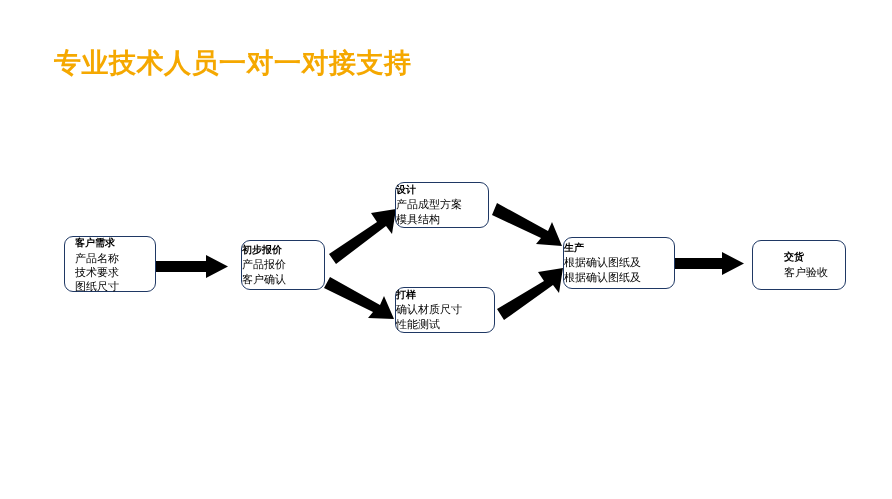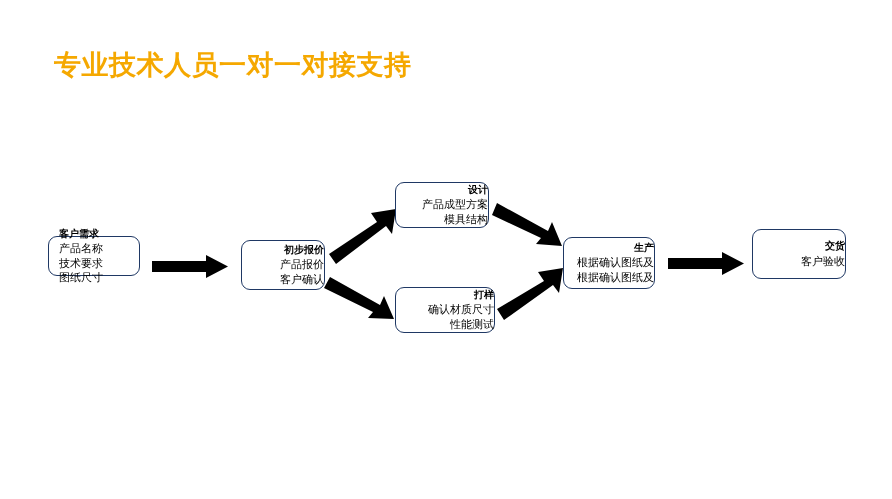--- a/index.html
+++ b/index.html
@@ -16,21 +16,21 @@
     width: 892px;
     height: 499px;
     background: #ffffff;
     overflow: hidden;
   }
 
   
   .headline {
     position: absolute;
     color: #F5A800;
-    font-family: Liberation Sans, sans-serif;
+    font-family: Liberation Mono, monospace;
     font-weight: bold;
     white-space: nowrap;
     letter-spacing: 0.5px;
     line-height: 1;
   }
   #headline-1 {
     left: 54px;
     top: 52px;
     font-size: 27px;
   }
@@ -43,46 +43,46 @@
   
   .node {
     position: absolute;
     box-sizing: border-box;
     background: #ffffff;
     border: 1px solid #1F3864;
     border-radius: 9px;
     display: flex;
     flex-direction: column;
     justify-content: center;
-    align-items: flex-end;
+    align-items: flex-start;
     color: #000000;
     font-family: "Liberation Sans", "DejaVu Sans", sans-serif;
   }
   .node .node-title {
     font-size: 10px;
     font-weight: bold;
     line-height: 1.25;
     margin-bottom: 1px;
   }
   .node .node-line {
     font-size: 11px;
     font-weight: normal;
     line-height: 1.3;
   }
   .node.left-align {
     align-items: flex-start;
     padding-left: 10px;
   }
 
-  #node-demand   { left: 48px;  top: 236px; width: 92px;  height: 40px; }
+  #node-demand   { left: 64px;  top: 236px; width: 92px;  height: 56px; justify-content: space-between; }
   #node-quote    { left: 241px; top: 240px; width: 84px;  height: 50px; }
   #node-design   { left: 395px; top: 182px; width: 94px;  height: 46px; }
   #node-sample   { left: 395px; top: 287px; width: 100px;  height: 46px; }
-  #node-produce  { left: 563px; top: 237px; width: 92px;  height: 52px; }
-  #node-delivery { left: 752px; top: 229px; width: 94px;  height: 50px; }
+  #node-produce  { left: 563px; top: 237px; width: 112px;  height: 52px; }
+  #node-delivery { left: 752px; top: 240px; width: 94px;  height: 50px; padding-left: 31px; }
 
   
   #arrows {
     position: absolute;
     left: 0;
     top: 0;
     width: 892px;
     height: 499px;
     pointer-events: none;
   }

